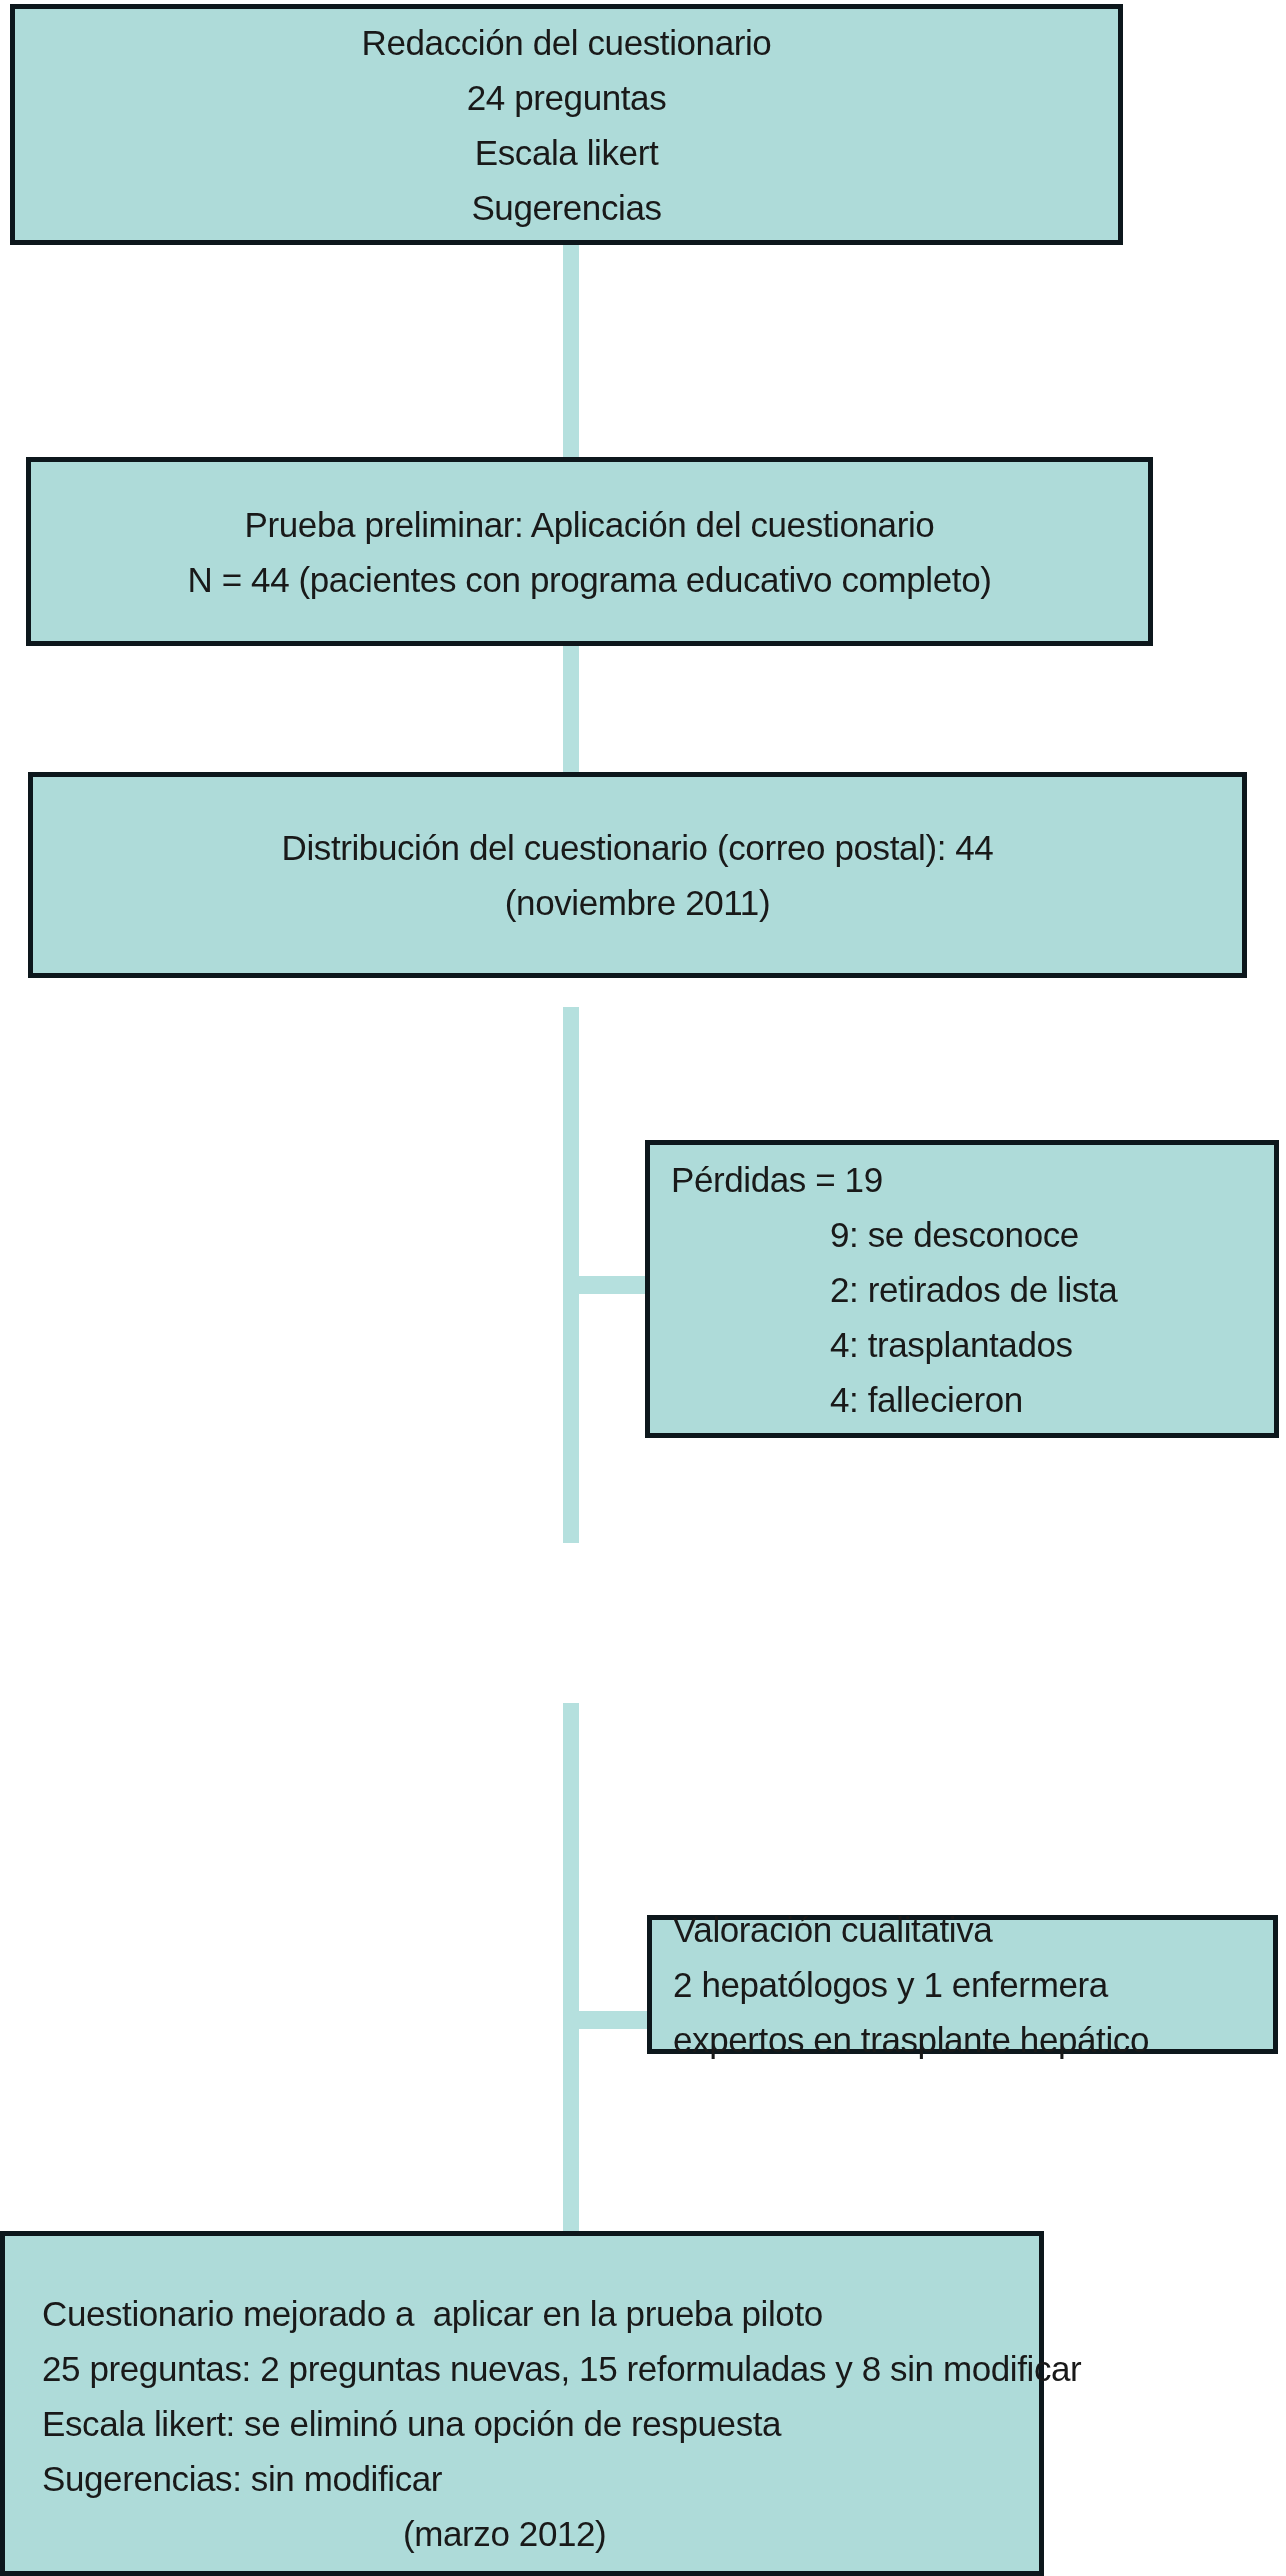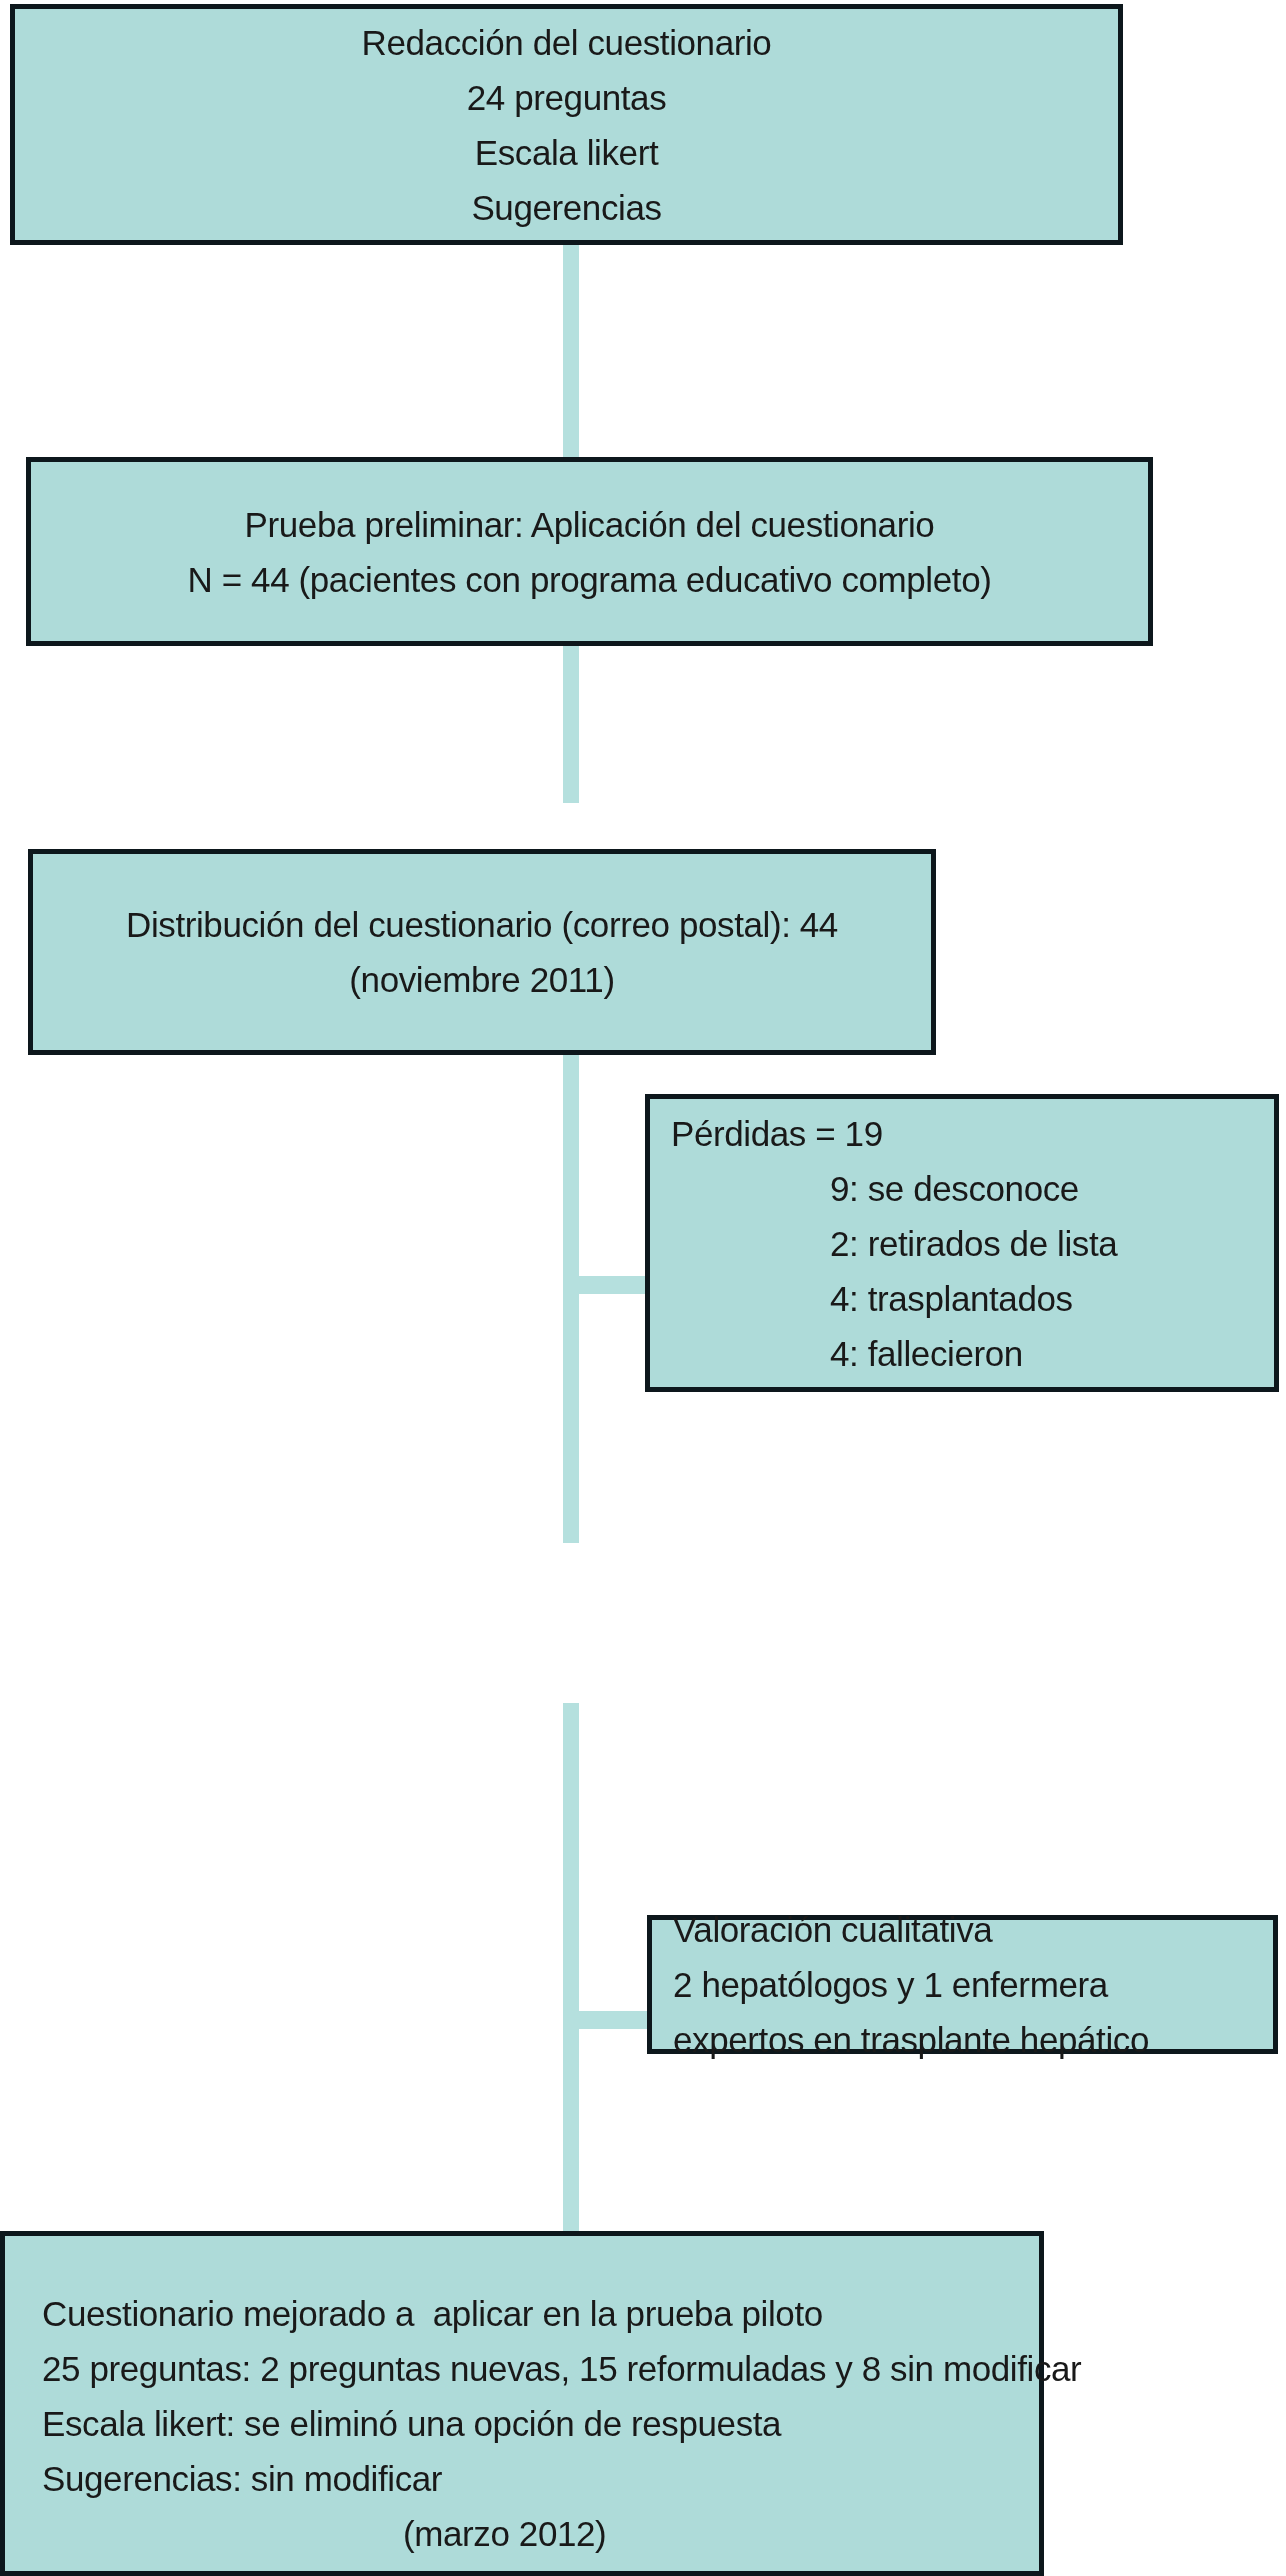--- a/index.html
+++ b/index.html
@@ -30,22 +30,22 @@
     font-size: 35px;
     line-height: 55px;
     letter-spacing: -0.4px;
   }
   .box .line { white-space: pre; }
   .centered { align-items: center; text-align: center; }
   .leftalign { align-items: flex-start; text-align: left; }
 
   .box1 { left: 10px;  top: 4.3px;    width: 1113px; height: 241px; }
   .box2 { left: 26px;  top: 457px;  width: 1127px; height: 189px; }
-  .box3 { left: 28px;  top: 849px; width: 908px; height: 206px; text-align: center; }
-  .box4 { left: 645px; top: 1094px; width: 634px;  height: 298px; padding-left: 21px; }
+  .box3 { left: 28px;  top: 772px; width: 1219px; height: 206px; text-align: center; }
+  .box4 { left: 645px; top: 1140px; width: 634px;  height: 298px; padding-left: 21px; }
   .box5 { left: 7px;  top: 1542px; width: 1104px; height: 162px; }
   .box6 { left: 647px; top: 1915px; width: 631px;  height: 139px; padding-left: 21px; }
   .box7 { left: 0px;   top: 2231px; width: 1044px; height: 345px;
           justify-content: flex-start; padding: 50px 14px 17px 37px; }
 
   .box4 .indent { padding-left: 159px; }
   .box7 .marzo  { margin-left: 361px; }
 
   .vline, .hstub {
     position: absolute;

